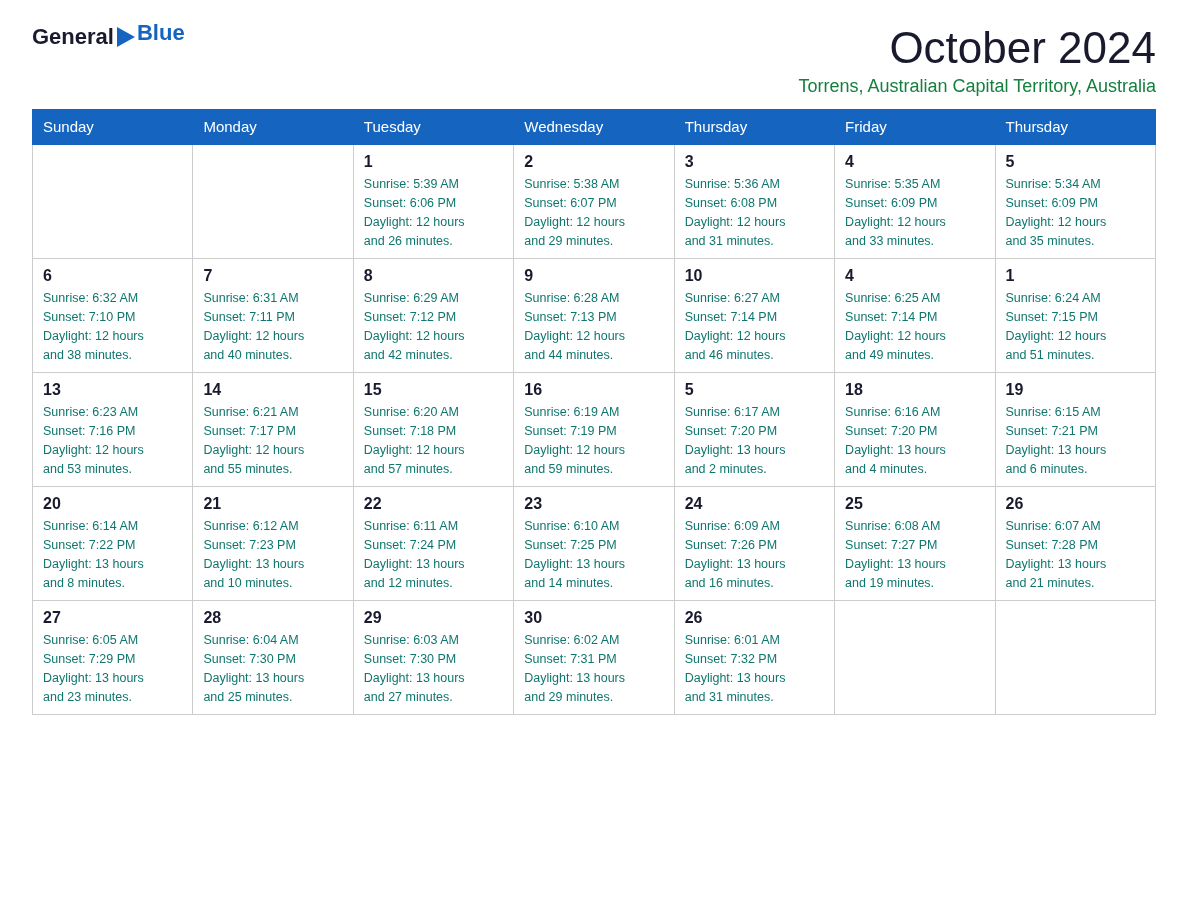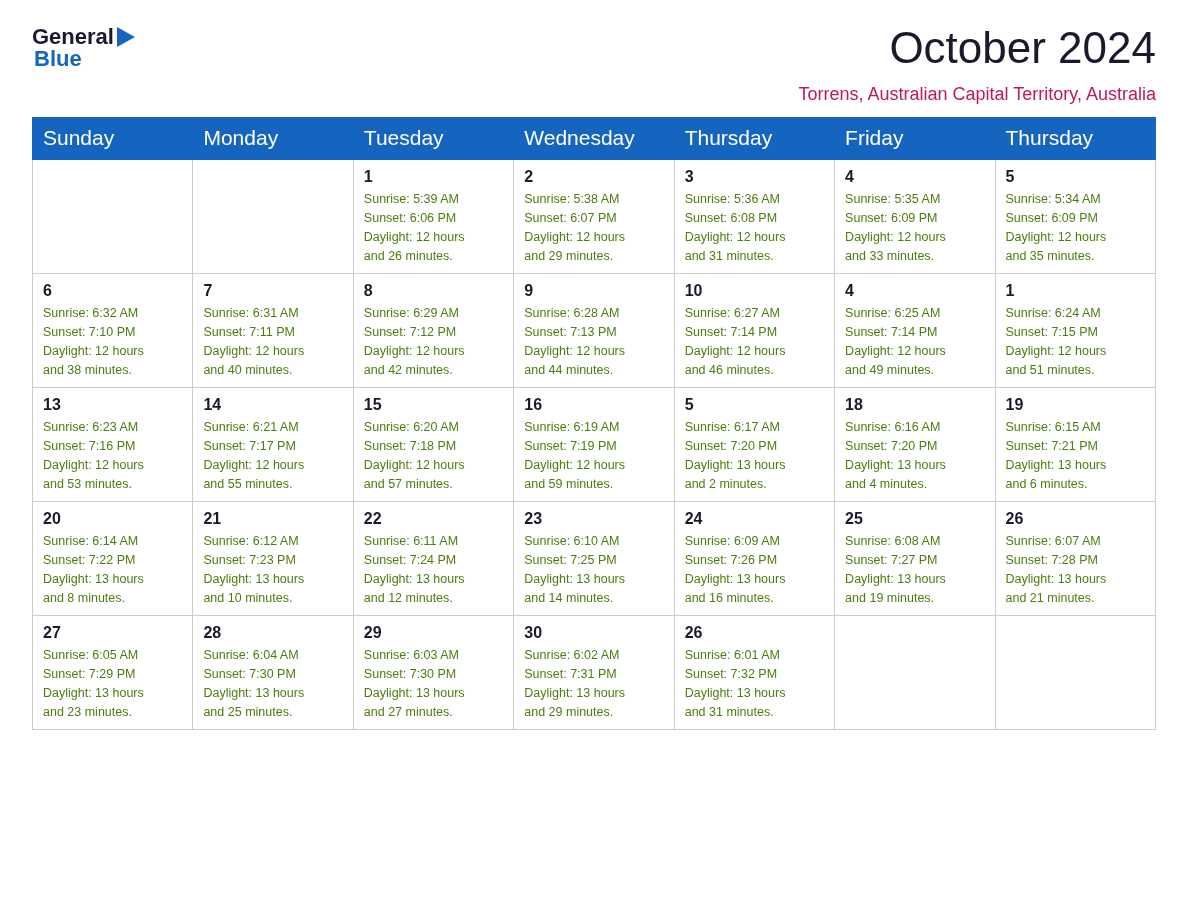--- a/index.html
+++ b/index.html
@@ -25,32 +25,32 @@
       text-align: right;
     }
     .month-title {
       font-size: 44px;
       font-weight: 300;
       color: #1a1a2e;
       line-height: 1.1;
     }
     .location-subtitle {
       font-size: 18px;
-      color: #be185d;
-      margin-top: 12px;
+      color: #15803d;
+      margin-top: 4px;
     }
     .calendar-table {
       width: 100%;
       border-collapse: collapse;
       margin-top: 12px;
     }
     .calendar-table th {
       background-color: #1565c0;
       color: #fff;
-      font-size: 21px;
+      font-size: 15px;
       font-weight: normal;
       padding: 8px 10px;
       text-align: left;
       border: 1px solid #1565c0;
     }
     .calendar-table td {
       vertical-align: top;
       padding: 8px 10px;
       border: 1px solid #ccc;
       width: 14.28%;
@@ -59,39 +59,39 @@
       color: #222;
     }
     .day-number {
       font-size: 16px;
       font-weight: bold;
       color: #1a1a2e;
       display: block;
       margin-bottom: 4px;
     }
     .day-info {
-      color: #4d7c0f;
+      color: #0f766e;
       font-size: 12.5px;
       line-height: 1.5;
     }
     .empty-cell {
       background: #fff;
     }
     tr td {
       border-top: 2px solid #1565c0;
     }
     tr td + td {
       border-top: 2px solid #1565c0;
     }
     .calendar-table tbody tr:first-child td {
       border-top: 2px solid #1565c0;
     }
     .logo-wrapper {
       display: flex;
-      flex-direction: column;
+      flex-direction: row;
       align-items: flex-start;
     }
     .logo-line1 {
       display: flex;
       align-items: center;
     }
     .logo-line2 {
       font-size: 22px;
       font-weight: bold;
       color: #1565c0;

